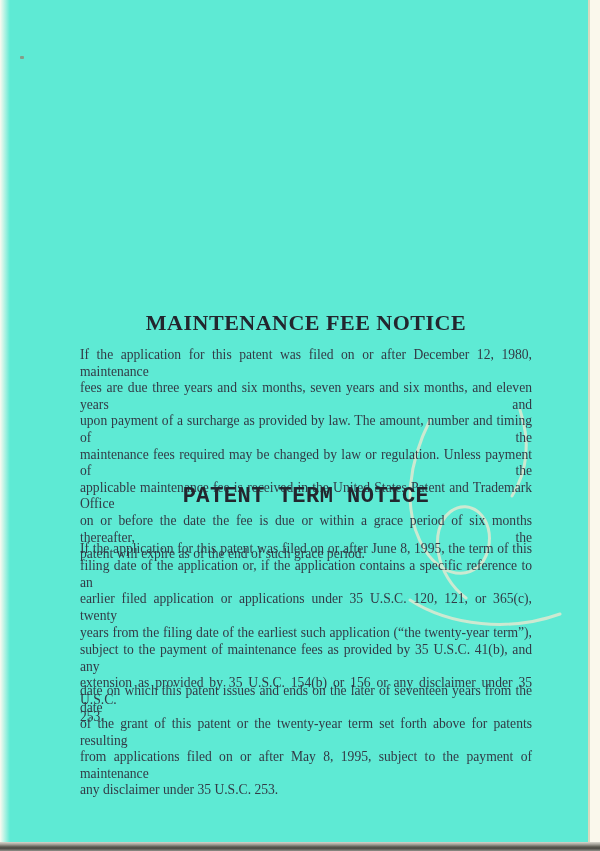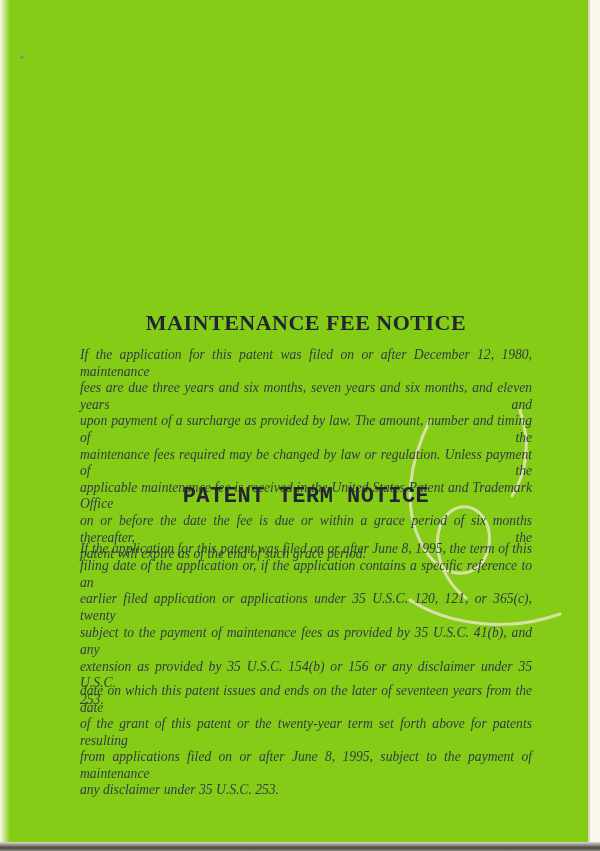--- a/index.html
+++ b/index.html
@@ -7,21 +7,21 @@
     padding: 0;
     width: 600px;
     height: 851px;
     overflow: hidden;
     font-family: "Liberation Serif", serif;
   }
   .page {
     position: relative;
     width: 600px;
     height: 851px;
-    background: #84cc16;
+    background: #5eead4;
   }
   
   .left-light {
     position: absolute;
     left: 0; top: 0; bottom: 0;
     width: 10px;
     background: linear-gradient(to right, #fbfaf0, rgba(251,250,240,0));
   }
   
   .right-edge {
@@ -71,21 +71,20 @@
     letter-spacing: 0.5px;
     color: #23262e;
   }
   .title-1 { top: 310px; }
   .title-2 { top: 484px; font-family: Liberation Mono, monospace; }
   .para {
     position: absolute;
     left: 80px;
     width: 452px;
     color: #333a46;
-    font-style: italic;
     font-size: 13.6px;
     line-height: 16.6px;
   }
   .para-1 { top: 347px; }
   .para-2 { top: 541px; line-height: 16.8px; }
   .para-3 { top: 683px; line-height: 16.5px; }
   .line {
     text-align: justify;
     text-align-last: justify;
     white-space: normal;
@@ -120,29 +119,30 @@
     <div class="line">on or before the date the fee is due or within a grace period of six months thereafter, the</div>
     <div class="line last">patent will expire as of the end of such grace period.</div>
   </div>
 
   <h1 class="notice-title title-2">PATENT TERM NOTICE</h1>
 
   <div class="para para-2">
     <div class="line">If the application for this patent was filed on or after June 8, 1995, the term of this</div>
     <div class="line">filing date of the application or, if the application contains a specific reference to an</div>
     <div class="line">earlier filed application or applications under 35 U.S.C. 120, 121, or 365(c), twenty</div>
+    <div class="line">years from the filing date of the earliest such application (“the twenty-year term”),</div>
     <div class="line">subject to the payment of maintenance fees as provided by 35 U.S.C. 41(b), and any</div>
     <div class="line">extension as provided by 35 U.S.C. 154(b) or 156 or any disclaimer under 35 U.S.C.</div>
     <div class="line last">253.</div>
   </div>
 
   <div class="para para-3">
     <div class="line">date on which this patent issues and ends on the later of seventeen years from the date</div>
     <div class="line">of the grant of this patent or the twenty-year term set forth above for patents resulting</div>
-    <div class="line">from applications filed on or after June 8, 1995, subject to the payment of maintenance</div>
+    <div class="line">from applications filed on or after May 8, 1995, subject to the payment of maintenance</div>
     <div class="line last">any disclaimer under 35 U.S.C. 253.</div>
   </div>
 
   <div class="speck"></div>
   <div class="right-margin"></div>
   <div class="right-edge"></div>
   <div class="bottom-band"></div>
 
 </div>
 

